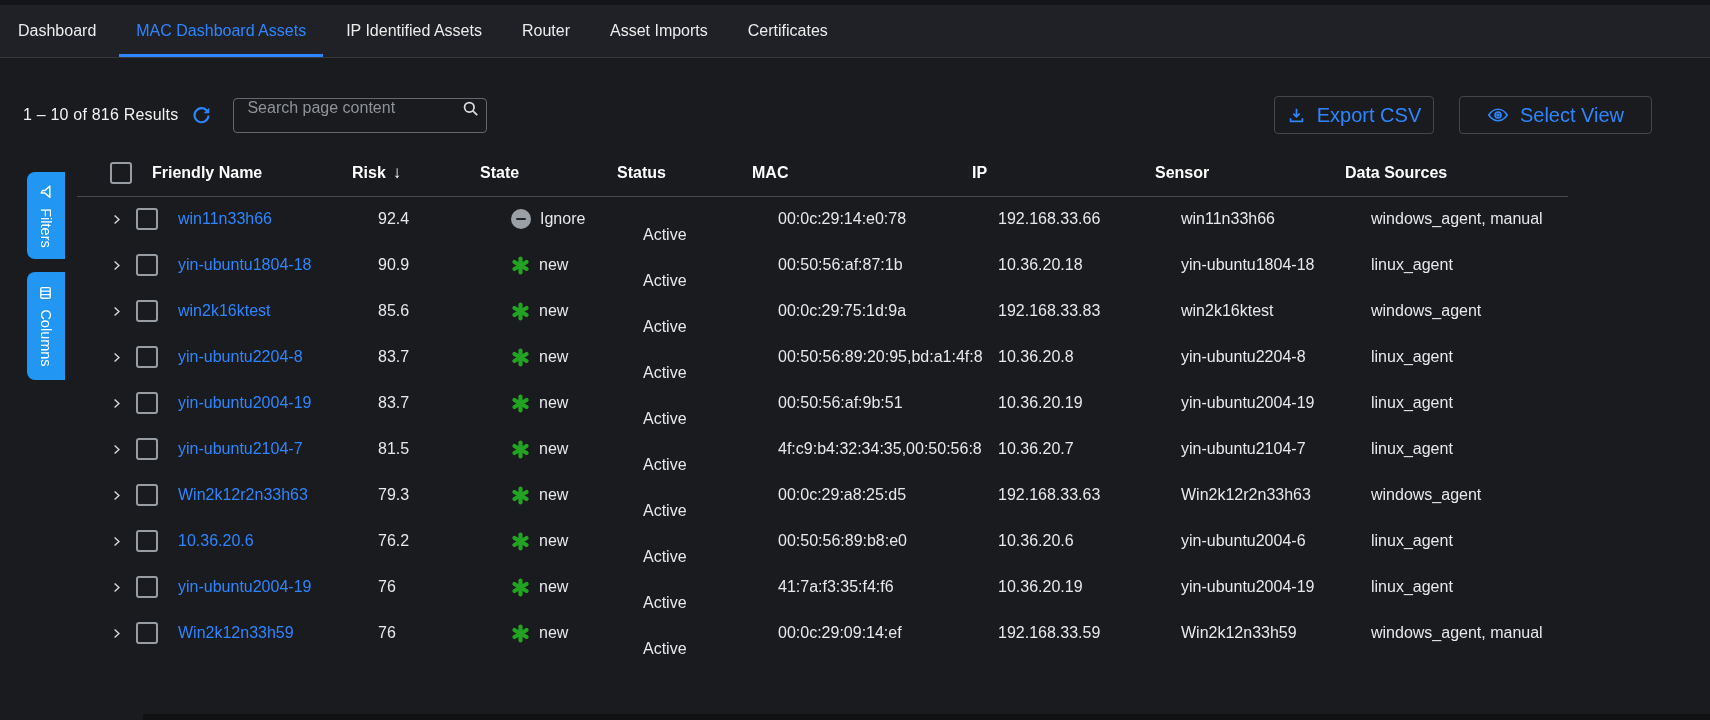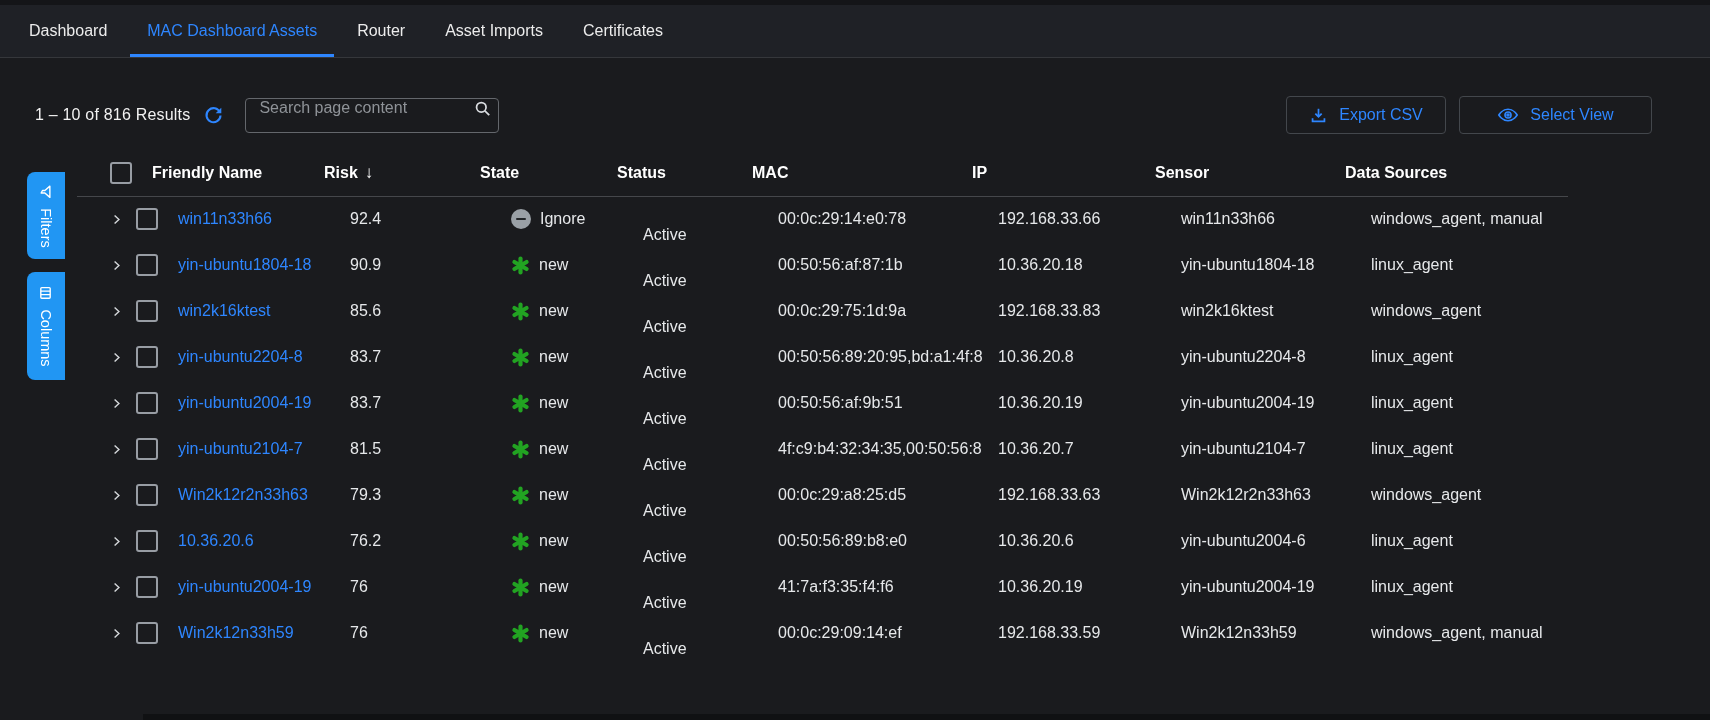--- a/index.html
+++ b/index.html
@@ -2,58 +2,58 @@
 <html style="--accent: #2e86ff; --sidetab: #2196f3; --ignore: #9aa0a6;"><head>
 <meta charset="utf-8">
 <style>
   html,body{margin:0;padding:0;background:#111;}
   body{font-family:"Liberation Sans",sans-serif;-webkit-font-smoothing:antialiased;}
   .screen{position:relative;width:1710px;height:720px;background:#1a1b1e;overflow:hidden;}
 
   
   .window-strip{position:absolute;top:0;left:0;right:0;height:5px;background:#141518;z-index:5;}
   .topbar{position:absolute;top:5px;left:0;right:0;height:52px;background:#1f2126;
-          border-bottom:1px solid #35373b;display:flex;align-items:stretch;padding-left:12px;z-index:4;}
+          border-bottom:1px solid #35373b;display:flex;align-items:stretch;padding-left:1px;z-index:4;}
   .tab{display:flex;align-items:center;padding:0 17px;margin-right:6px;font-size:16px;color:#ececec;cursor:pointer;white-space:nowrap;}
   .tab.active{color:var(--accent);box-shadow:inset 0 -3px 0 var(--accent);}
 
   
   .toolbar{position:absolute;top:90px;left:0;right:0;height:50px;display:flex;align-items:center;
-           padding:0 58px 0 35px;box-sizing:border-box;}
+           padding:0 58px 0 23px;box-sizing:border-box;}
   .results{font-size:16px;color:#f2f2f2;letter-spacing:.2px;}
   .refresh{margin-left:13px;width:22px;height:22px;cursor:pointer;display:flex;align-items:center;}
   .searchbox{margin-left:20px;width:252px;height:33px;border:1px solid #64676c;border-radius:4px;
              display:flex;align-items:flex-start;background:transparent;}
   .searchbox input{flex:1;background:transparent;border:none;outline:none;color:#e8e8e8;
                    font-size:16px;font-family:"Liberation Sans",sans-serif;padding:0 0 0 13px;}
   .searchbox input::placeholder{color:#8f9398;}
   .search-ic{width:36px;display:flex;justify-content:center;cursor:pointer;}
   .btn{display:flex;align-items:center;justify-content:center;gap:11px;height:38px;
        background:transparent;border:1px solid #43474c;border-radius:4px;color:var(--accent);
-       font-size:16px;font-family:"Liberation Sans",sans-serif;cursor:pointer;}
+       font-size:20px;font-family:"Liberation Sans",sans-serif;cursor:pointer;}
   .btn-export{margin-left:auto;min-width:160px;}
-  .btn-view{margin-left:13px;min-width:193px;}
+  .btn-view{margin-left:25px;min-width:193px;}
 
   
   .side-tab{position:absolute;left:27px;width:38px;background:var(--sidetab);border-radius:8px 0 0 8px;
             cursor:pointer;z-index:6;}
   .side-tab.filters{top:172px;height:87px;}
   .side-tab.columns{top:272px;height:108px;}
   .side-rot{position:absolute;top:50%;left:50%;transform:translate(-50%,-50%) rotate(90deg);
             display:flex;align-items:center;gap:9px;color:#fff;font-size:14.5px;white-space:nowrap;}
 
   
   .thead{position:absolute;top:150px;left:0;right:0;height:46px;}
   .header-line{position:absolute;top:196px;left:77px;width:1491px;height:1px;background:#45474b;}
   .cell{position:absolute;top:0;height:100%;display:flex;align-items:center;font-size:16px;color:#e6e8ea;white-space:nowrap;}
   .th{font-weight:bold;color:#fff;cursor:pointer;}
   .c-expand{left:84px;cursor:pointer;}
   .c-check{left:110px;}
   .c-name{left:152px;color:var(--accent);cursor:pointer;text-decoration:none;}
-  .c-risk{left:324px;}
+  .c-risk{left:352px;}
   .c-state{left:485px;gap:9px;}
   .c-status{left:617px;margin-top:16px;}
   .c-mac{left:752px;width:212px;overflow:hidden;}
   .c-ip{left:972px;}
   .c-sensor{left:1155px;}
   .c-src{left:1345px;width:221px;overflow:hidden;}
   .sort-arrow{font-weight:normal;margin-left:7px;font-size:17px;color:#fff;}
   .sort-arrow::before{content:"\2193";}
   .checkbox{width:18px;height:18px;border:2px solid #989da4;border-radius:3px;background:transparent;cursor:pointer;display:inline-block;}
   #rows{position:absolute;top:196px;left:0;right:0;padding-left:26px;}
@@ -65,20 +65,21 @@
 </style>
 </head>
 <body>
 
 <div class="screen">
   <div class="window-strip"></div>
 
   <nav class="topbar">
     <div class="tab">Dashboard</div>
     <div class="tab active">MAC Dashboard Assets</div>
+    <div class="tab">IP Identified Assets</div>
     <div class="tab">Router</div>
     <div class="tab">Asset Imports</div>
     <div class="tab">Certificates</div>
   </nav>
 
   <div class="toolbar">
     <span class="results">1 – 10 of 816 Results</span>
     <span class="refresh">
       <svg width="21" height="21" viewBox="0 0 24 24">
         <path d="M19.4 8.6A8 8 0 1 0 20 12" fill="none" stroke="#2e86ff" stroke-width="2.4"></path>

